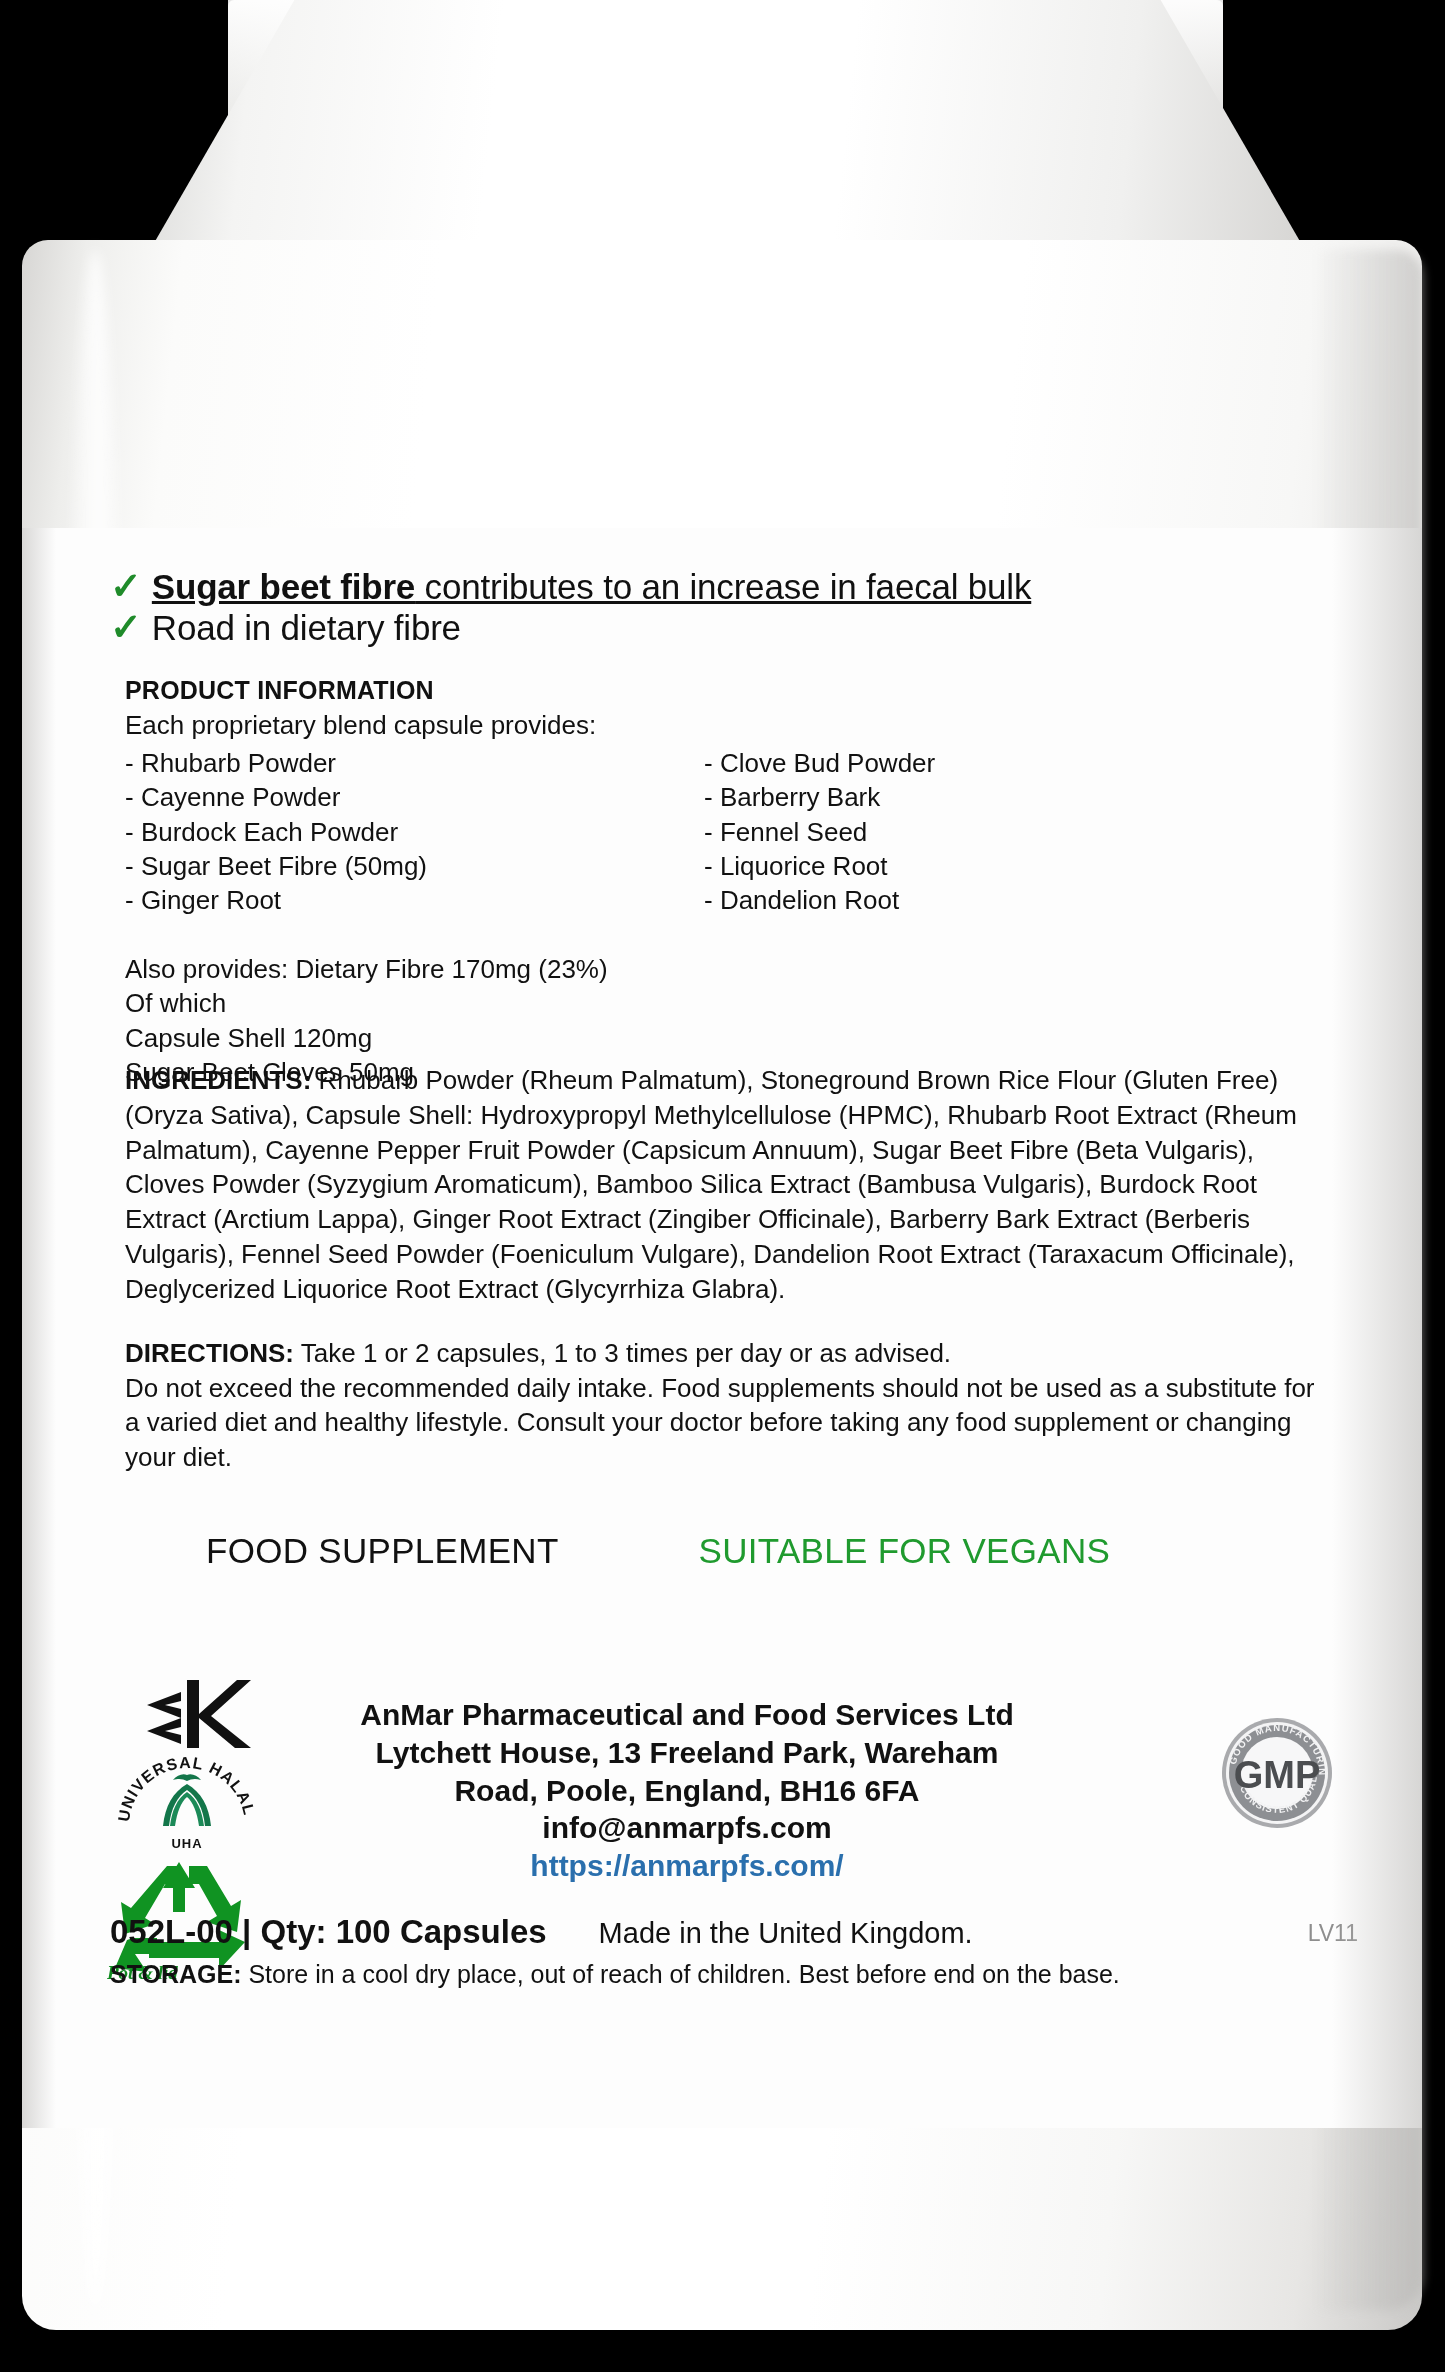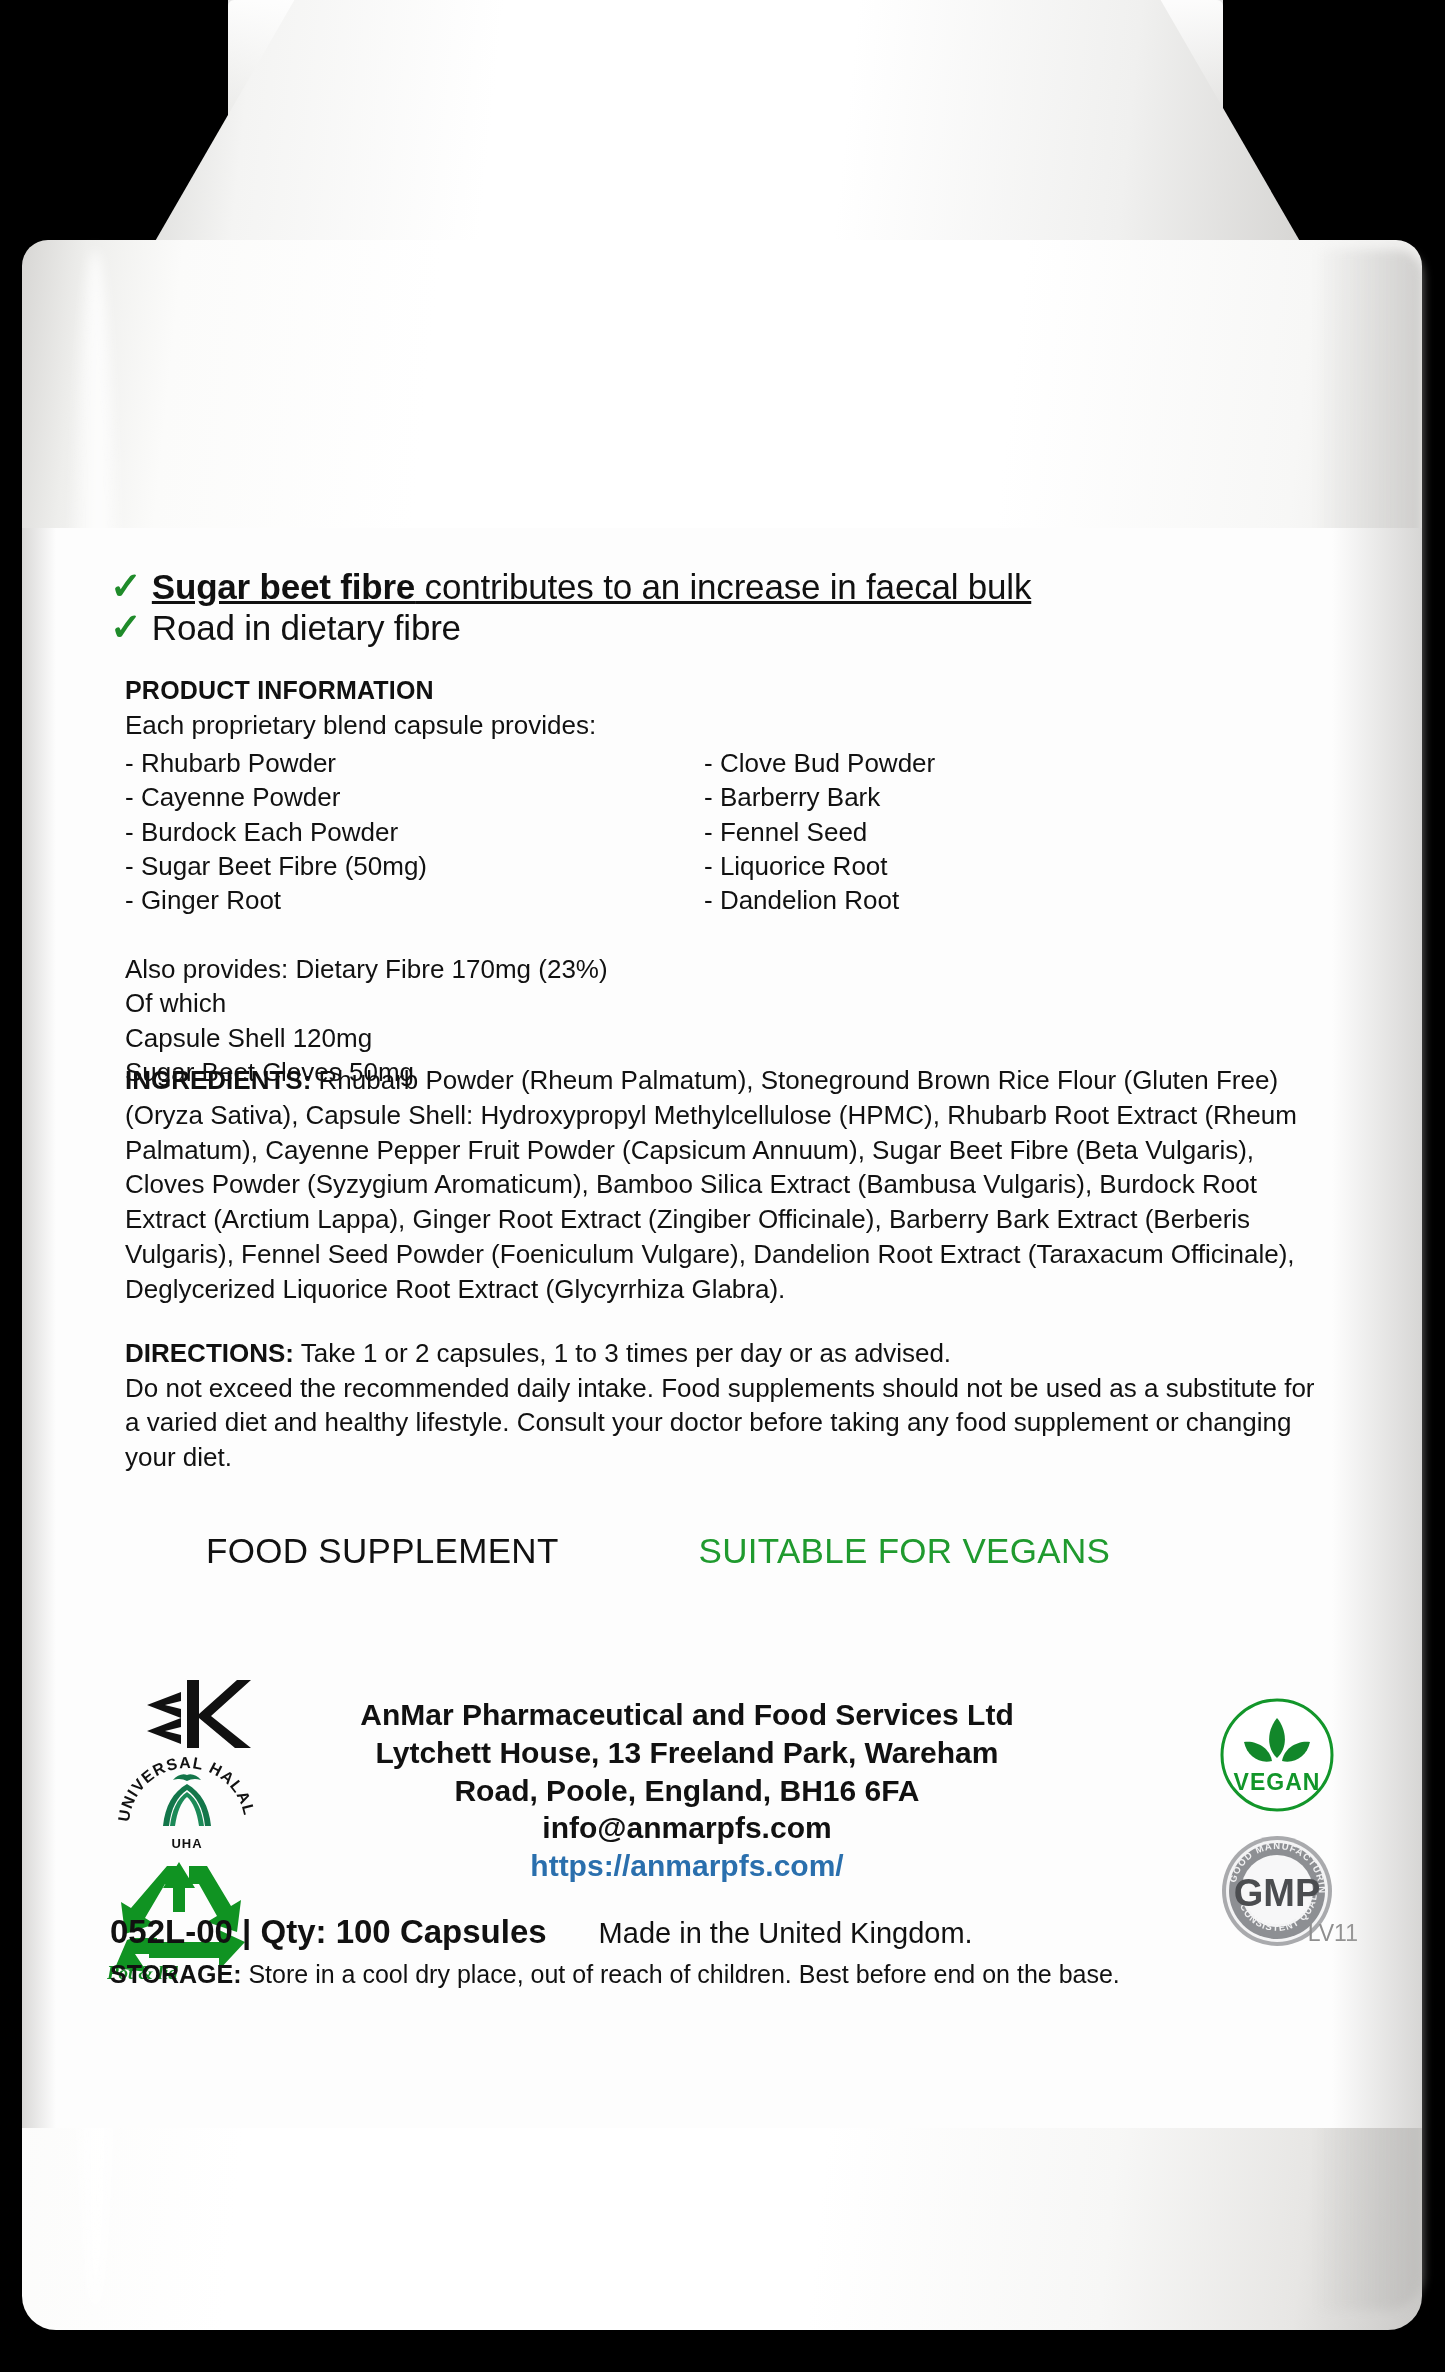--- a/index.html
+++ b/index.html
@@ -221,29 +221,20 @@
 
       <div class="addr">
         <div>AnMar Pharmaceutical and Food Services Ltd</div>
         <div>Lytchett House, 13 Freeland Park, Wareham</div>
         <div>Road, Poole, England, BH16 6FA</div>
         <div class="mail">info@anmarpfs.com</div>
         <div class="url">https://anmarpfs.com/</div>
       </div>
 
       <div class="logo-right">
-        <div class="vegan-badge">
-          <svg width="118" height="118" viewBox="0 0 118 118">
-            <circle cx="59" cy="59" r="55" fill="#fff" stroke="#12962a" stroke-width="3"></circle>
-            <path d="M59 22 C 49 34, 48 52, 59 62 C 70 52, 69 34, 59 22 Z" fill="#12872a"></path>
-            <path d="M26 46 C 38 44, 52 52, 54 65 C 41 68, 29 60, 26 46 Z" fill="#12872a"></path>
-            <path d="M92 46 C 80 44, 66 52, 64 65 C 77 68, 89 60, 92 46 Z" fill="#12872a"></path>
-            <text x="59" y="94" text-anchor="middle" font-family="Liberation Sans, sans-serif" font-size="23" font-weight="700" fill="#12962a" letter-spacing="1">VEGAN</text>
-          </svg>
-        </div>
         <div class="gmp-badge">
           <svg width="118" height="118" viewBox="0 0 118 118">
             <defs>
               <path id="gmpTop" d="M 17,59 A 42,42 0 0 1 101,59"></path>
               <path id="gmpBot" d="M 19,59 A 40,40 0 0 0 99,59"></path>
             </defs>
             <circle cx="59" cy="59" r="55" fill="#a9aaad"></circle>
             <circle cx="59" cy="59" r="51" fill="#f4f4f5"></circle>
             <circle cx="59" cy="59" r="48" fill="#8d8f93"></circle>
             <circle cx="59" cy="59" r="36" fill="#f7f7f8"></circle>

